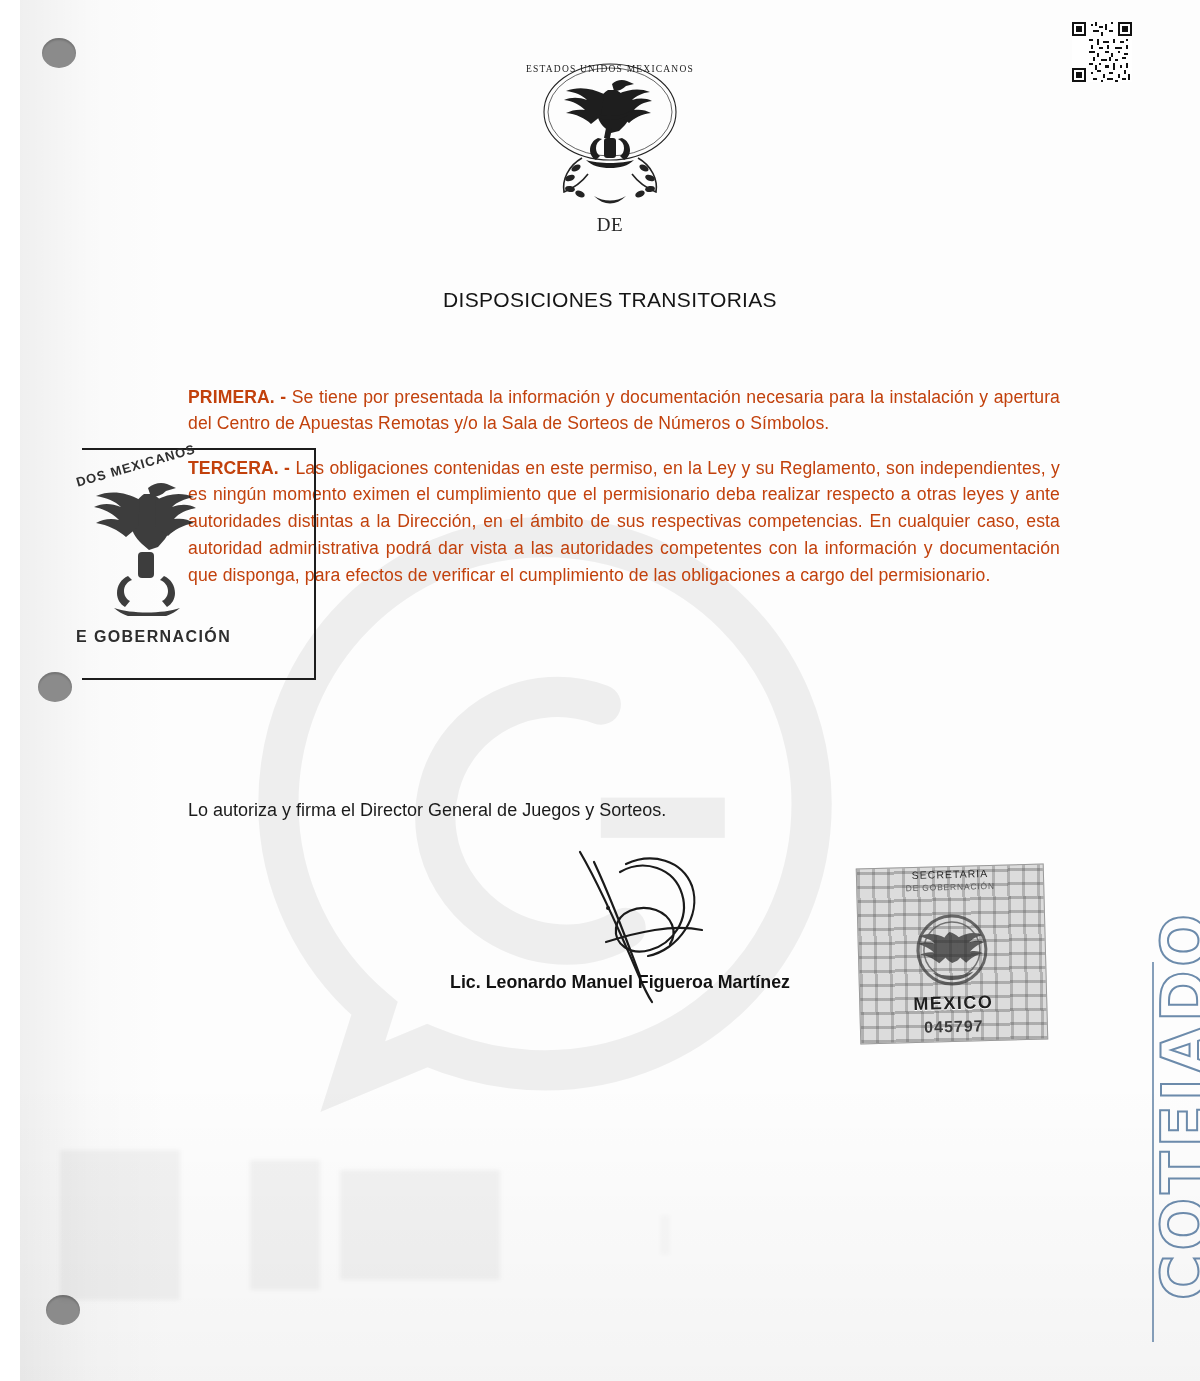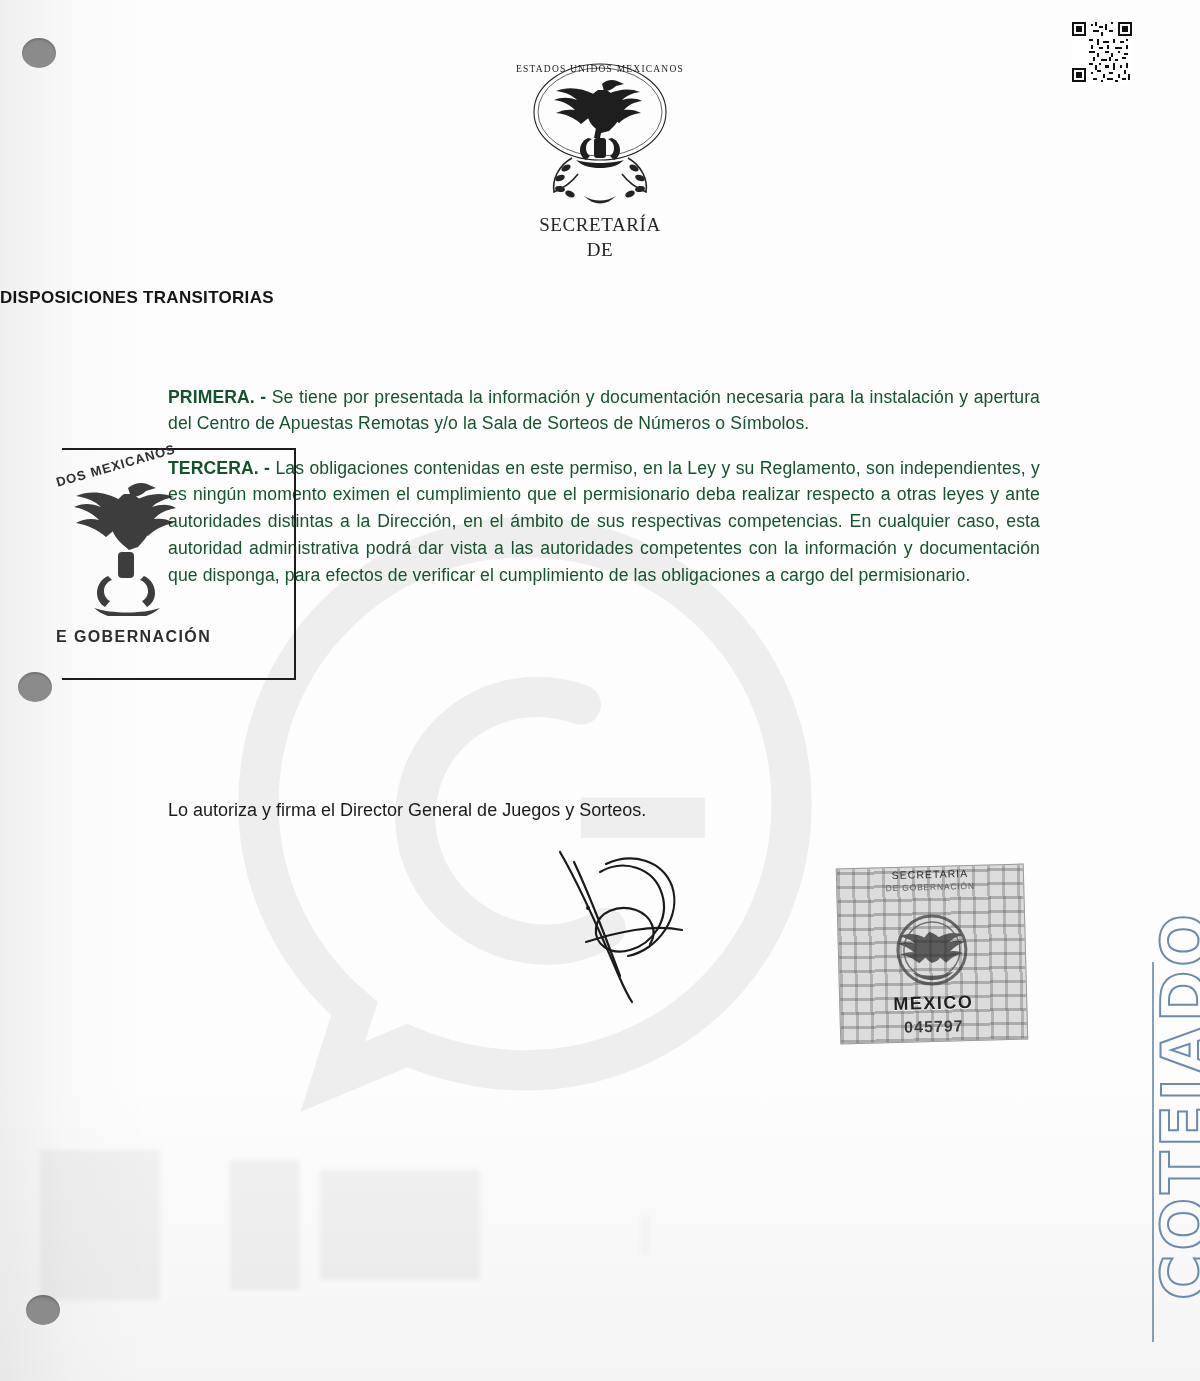--- a/index.html
+++ b/index.html
@@ -14,20 +14,21 @@
     overflow: hidden;
     font-family: "Liberation Sans", sans-serif;
     color: #1a1a1a;
   }
 
   
   .page {
     position: absolute;
     inset: 0;
     background: #fdfdfd;
+    margin-left: 20px;
   }
   .page::before {
     
     content: "";
     position: absolute;
     inset: 0;
     background:
       linear-gradient(to right, rgba(0,0,0,0.055) 0px, rgba(0,0,0,0.015) 70px, rgba(0,0,0,0) 150px),
       linear-gradient(to bottom, rgba(0,0,0,0.0) 78%, rgba(0,0,0,0.035) 100%);
     pointer-events: none;
@@ -89,38 +90,39 @@
     line-height: 1.32;
     letter-spacing: 0.6px;
     color: #262626;
   }
 
   .doc-title {
     position: absolute;
     left: 0;
     right: 0;
     top: 288px;
-    font-size: 17px;
-    font-weight: bold;
+    text-align: center;
+    font-size: 21px;
+    font-weight: normal;
     letter-spacing: 0.3px;
     color: #151515;
   }
 
   
   .body-wrap {
     position: absolute;
     left: 168px;
     top: 366px;
     width: 872px;
   }
   .para {
     text-align: justify;
     font-size: 17.6px;
     line-height: 1.52;
-    color: #14532d;
+    color: #c2410c;
     margin-bottom: 15px;
     letter-spacing: 0.1px;
   }
   .para .lead {
     font-weight: bold;
   }
   .authorize {
     position: absolute;
     left: 168px;
     top: 800px;
@@ -427,21 +429,20 @@
         <ellipse cx="124" cy="118" rx="5" ry="3" transform="rotate(30 124 118)"></ellipse>
         <ellipse cx="130" cy="128" rx="5" ry="3" transform="rotate(20 130 128)"></ellipse>
         <ellipse cx="130" cy="139" rx="5" ry="3" transform="rotate(-10 130 139)"></ellipse>
         <ellipse cx="120" cy="144" rx="5" ry="3" transform="rotate(-25 120 144)"></ellipse>
         <path d="M74 146 c10 6 22 6 32 0 c-10 10 -22 10 -32 0 z"></path>
       </g>
     </svg>
   </div>
 
   <div class="dependency">
-    <div>SECRETARÍA</div>
     <div>DE</div>
   </div>
 
   <div class="doc-title">DISPOSICIONES TRANSITORIAS</div>
 
   <div class="body-wrap">
     <p class="para">
       <span class="lead">PRIMERA. -</span><span> Se tiene por presentada la información y documentación necesaria para la instalación y apertura del Centro de Apuestas Remotas y/o la Sala de Sorteos de Números o Símbolos.</span>
     </p>
     <p class="para">
@@ -457,20 +458,21 @@
         <path d="M20 6 C40 40 60 86 78 128 C84 142 88 150 92 156"></path>
         <path d="M34 16 C50 50 66 92 80 130"></path>
         <path d="M60 26 C84 12 114 22 122 48 C130 74 112 98 90 104 C70 110 54 98 56 82 C58 66 78 58 96 64 C112 70 118 86 110 98"></path>
         <path d="M66 18 C92 6 122 14 132 40 C142 70 118 104 88 110"></path>
         <path d="M46 96 C78 86 112 78 142 84"></path>
         <circle cx="48" cy="62" r="2" fill="#1a1a1a" stroke="none"></circle>
       </g>
     </svg>
   </div>
 
+  <div class="signer-name">Lic. Leonardo Manuel Figueroa Martínez</div>
 
   <div class="stamp-left">
     <div class="bracket"></div>
     <div class="ring-text-top">DOS MEXICANOS</div>
     <div class="eagle">
       <svg viewBox="0 0 112 140" aria-hidden="true">
         <g fill="#1c1c1c">
           <path d="M54 18 c-7 5 -12 13 -13 22 c-2 11 3 21 11 28 l7 6 l9 -3 l7 -8 c6 -8 7 -18 3 -27 c-3 -8 -8 -14 -16 -18 z"></path>
           <path d="M50 24 c-14 -8 -30 -10 -44 -4 c11 2 19 5 25 11 c-10 -4 -19 -4 -27 0 c11 2 19 7 25 13 c-8 -2 -16 -1 -23 3 c12 2 22 7 30 14 l12 -10 z"></path>
           <path d="M66 24 c13 -7 26 -8 38 -3 c-10 2 -17 5 -22 10 c9 -3 17 -3 24 1 c-10 2 -17 5 -22 11 c8 -1 14 0 20 4 c-11 2 -20 7 -26 13 l-13 -10 z"></path>

